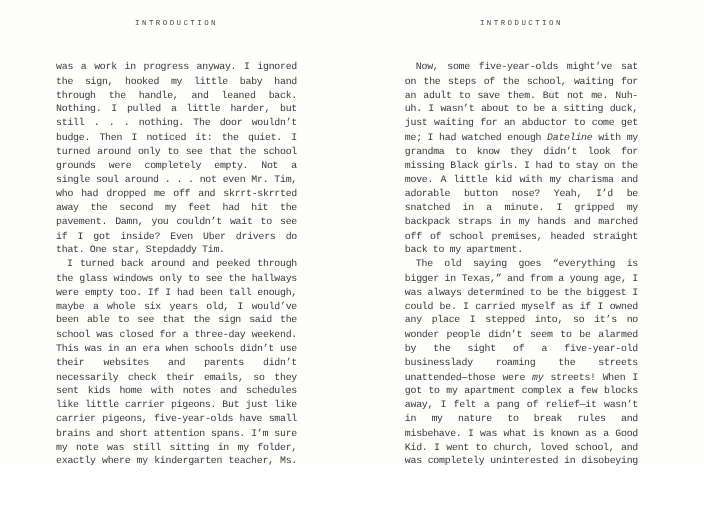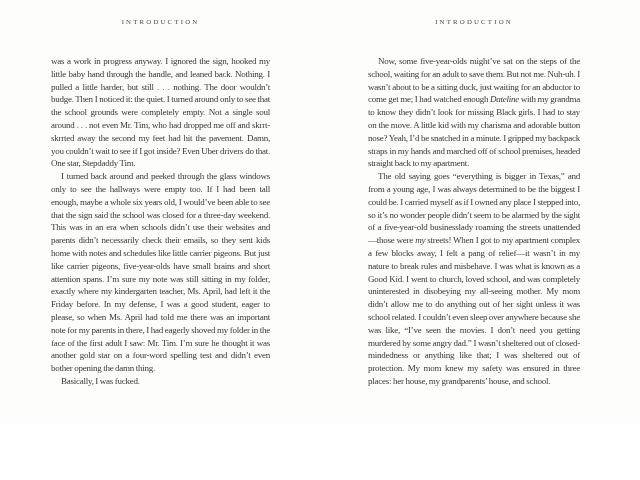--- a/index.html
+++ b/index.html
@@ -6,21 +6,21 @@
     margin: 0;
     padding: 0;
     background: #ffffff;
   }
   .spread {
     position: relative;
     width: 640px;
     height: 423px;
     background: var(--page-bg, #fdfdfc);
     overflow: hidden;
-    font-family: Liberation Serif, serif;
+    font-family: Liberation Mono, monospace;
   }
   .page {
     position: absolute;
     top: 0;
     height: 480px;
   }
   .page.left  { left: 51px;  width: 219px; }
   .page.right { left: 368px; width: 212px; }
   .running-head {
     position: absolute;

